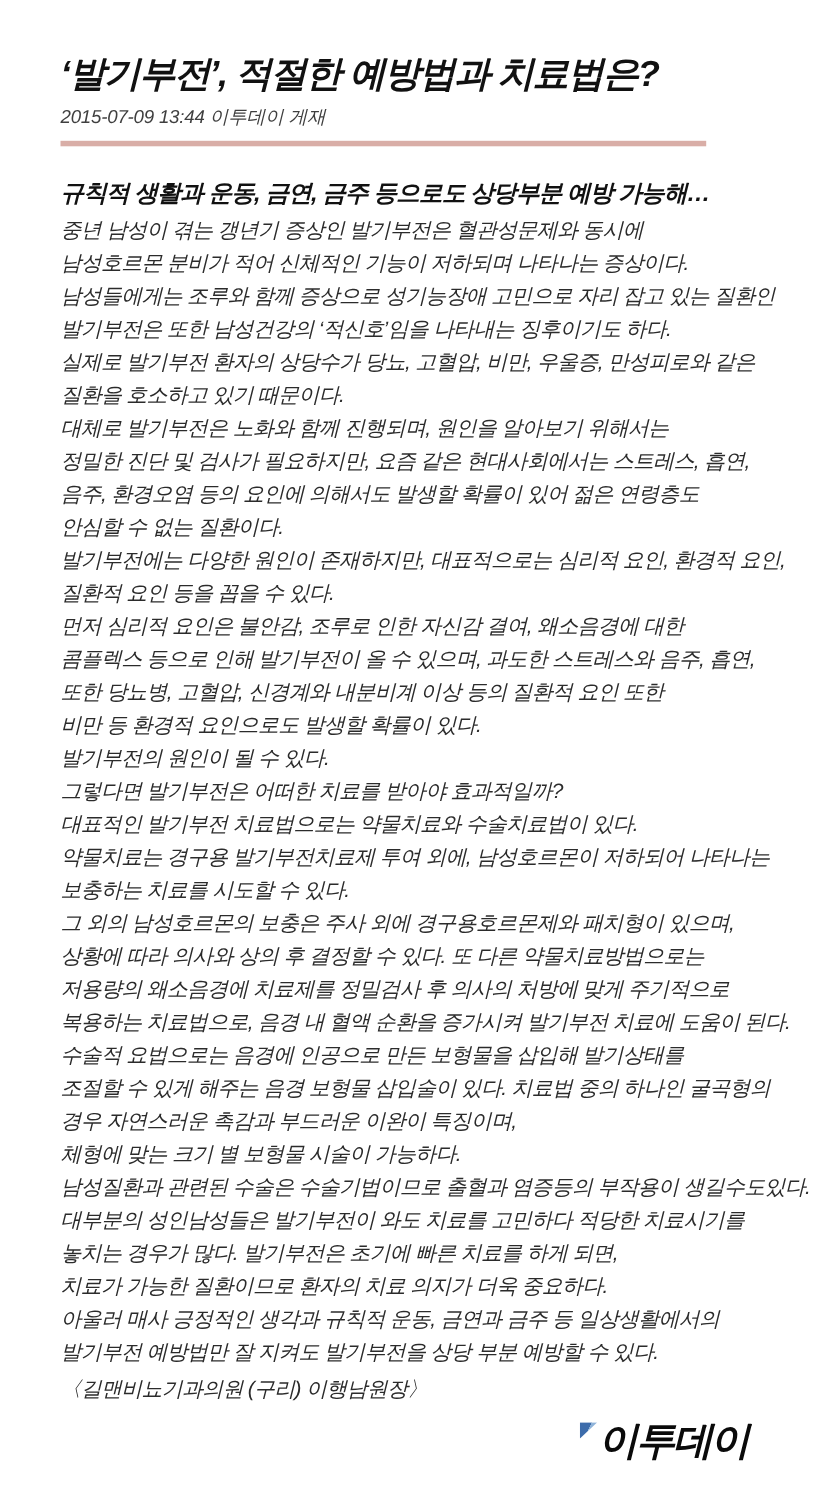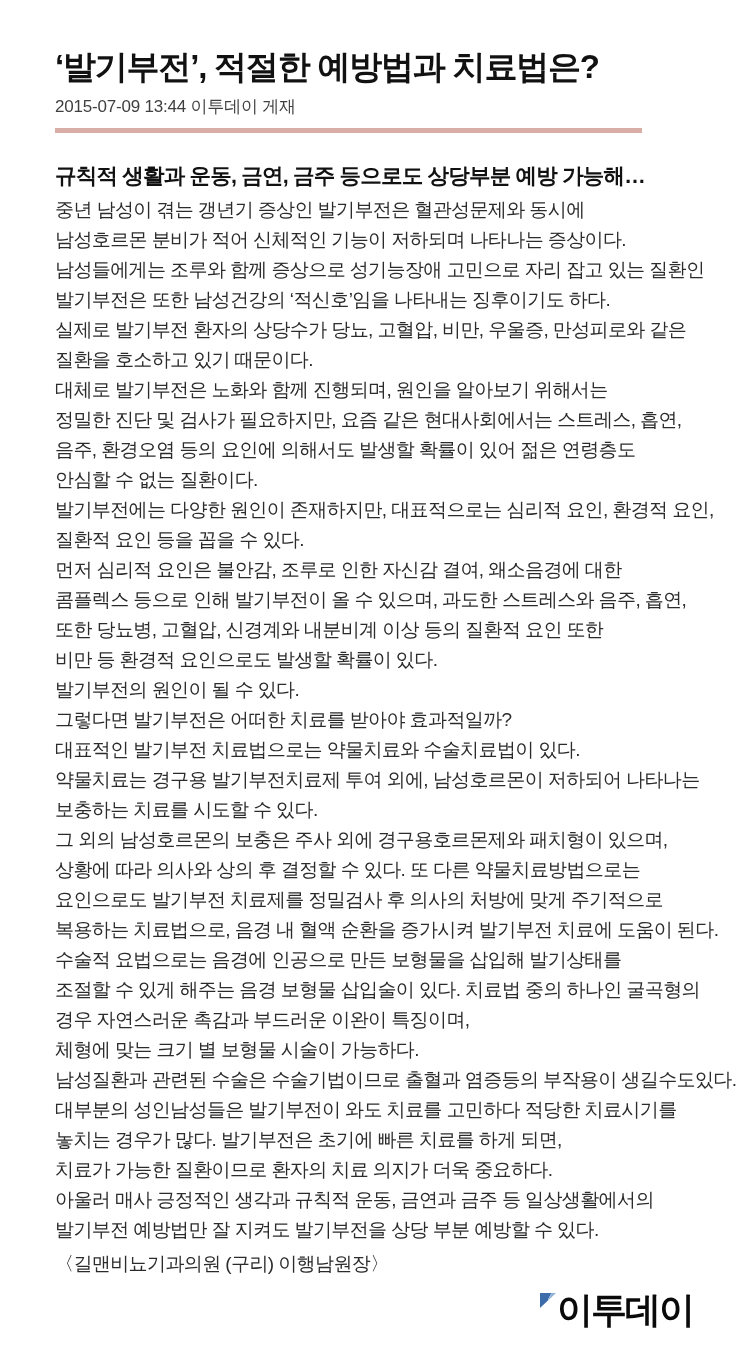--- a/index.html
+++ b/index.html
@@ -16,20 +16,21 @@
     font-family:"Liberation Sans","DejaVu Sans",sans-serif;
     width:745px;
   }
   .page{
     position:relative;
     width:745px;
     height:1362px;
     background:#ffffff;
     overflow:hidden;
     padding:46px 6px 0 55px;
+    font-style:italic;
   }
   .title{
     font-size:33px;
     line-height:42px;
     font-weight:800;
     letter-spacing:-1.2px;
     color:var(--text-title);
     white-space:nowrap;
   }
   .date{
@@ -69,21 +70,21 @@
     margin-top:5px;
     font-size:19px;
     line-height:28px;
     color:var(--text-primary);
     letter-spacing:-0.6px;
     white-space:nowrap;
   }
   .logo{
     position:absolute;
     top:1291px;
-    right:52px;
+    right:65px;
     display:flex;
     align-items:flex-start;
   }
   .logo-mark{
     display:inline-block;
     width:16px;
     height:15px;
     margin-top:2px;
     margin-right:1px;
     background:linear-gradient(115deg,var(--logo-blue-dark) 0 48%,var(--logo-blue-light) 48% 100%);
@@ -128,21 +129,21 @@
       <div class="line">콤플렉스 등으로 인해 발기부전이 올 수 있으며, 과도한 스트레스와 음주, 흡연,</div>
       <div class="line">또한 당뇨병, 고혈압, 신경계와 내분비계 이상 등의 질환적 요인 또한</div>
       <div class="line">비만 등 환경적 요인으로도 발생할 확률이 있다.</div>
       <div class="line">발기부전의 원인이 될 수 있다.</div>
       <div class="line">그렇다면 발기부전은 어떠한 치료를 받아야 효과적일까?</div>
       <div class="line">대표적인 발기부전 치료법으로는 약물치료와 수술치료법이 있다.</div>
       <div class="line">약물치료는 경구용 발기부전치료제 투여 외에, 남성호르몬이 저하되어 나타나는</div>
       <div class="line">보충하는 치료를 시도할 수 있다.</div>
       <div class="line">그 외의 남성호르몬의 보충은 주사 외에 경구용호르몬제와 패치형이 있으며,</div>
       <div class="line">상황에 따라 의사와 상의 후 결정할 수 있다. 또 다른 약물치료방법으로는</div>
-      <div class="line">요인으로도 발기부전 치료제를 정밀검사 후 의사의 처방에 맞게 주기적으로</div>
+      <div class="line">저용량의 왜소음경에 치료제를 정밀검사 후 의사의 처방에 맞게 주기적으로</div>
       <div class="line">복용하는 치료법으로, 음경 내 혈액 순환을 증가시켜 발기부전 치료에 도움이 된다.</div>
       <div class="line">수술적 요법으로는 음경에 인공으로 만든 보형물을 삽입해 발기상태를</div>
       <div class="line">조절할 수 있게 해주는 음경 보형물 삽입술이 있다. 치료법 중의 하나인 굴곡형의</div>
       <div class="line">경우 자연스러운 촉감과 부드러운 이완이 특징이며,</div>
       <div class="line">체형에 맞는 크기 별 보형물 시술이 가능하다.</div>
       <div class="line">남성질환과 관련된 수술은 수술기법이므로 출혈과 염증등의 부작용이 생길수도있다.</div>
       <div class="line">대부분의 성인남성들은 발기부전이 와도 치료를 고민하다 적당한 치료시기를</div>
       <div class="line">놓치는 경우가 많다. 발기부전은 초기에 빠른 치료를 하게 되면,</div>
       <div class="line">치료가 가능한 질환이므로 환자의 치료 의지가 더욱 중요하다.</div>
       <div class="line">아울러 매사 긍정적인 생각과 규칙적 운동, 금연과 금주 등 일상생활에서의</div>

